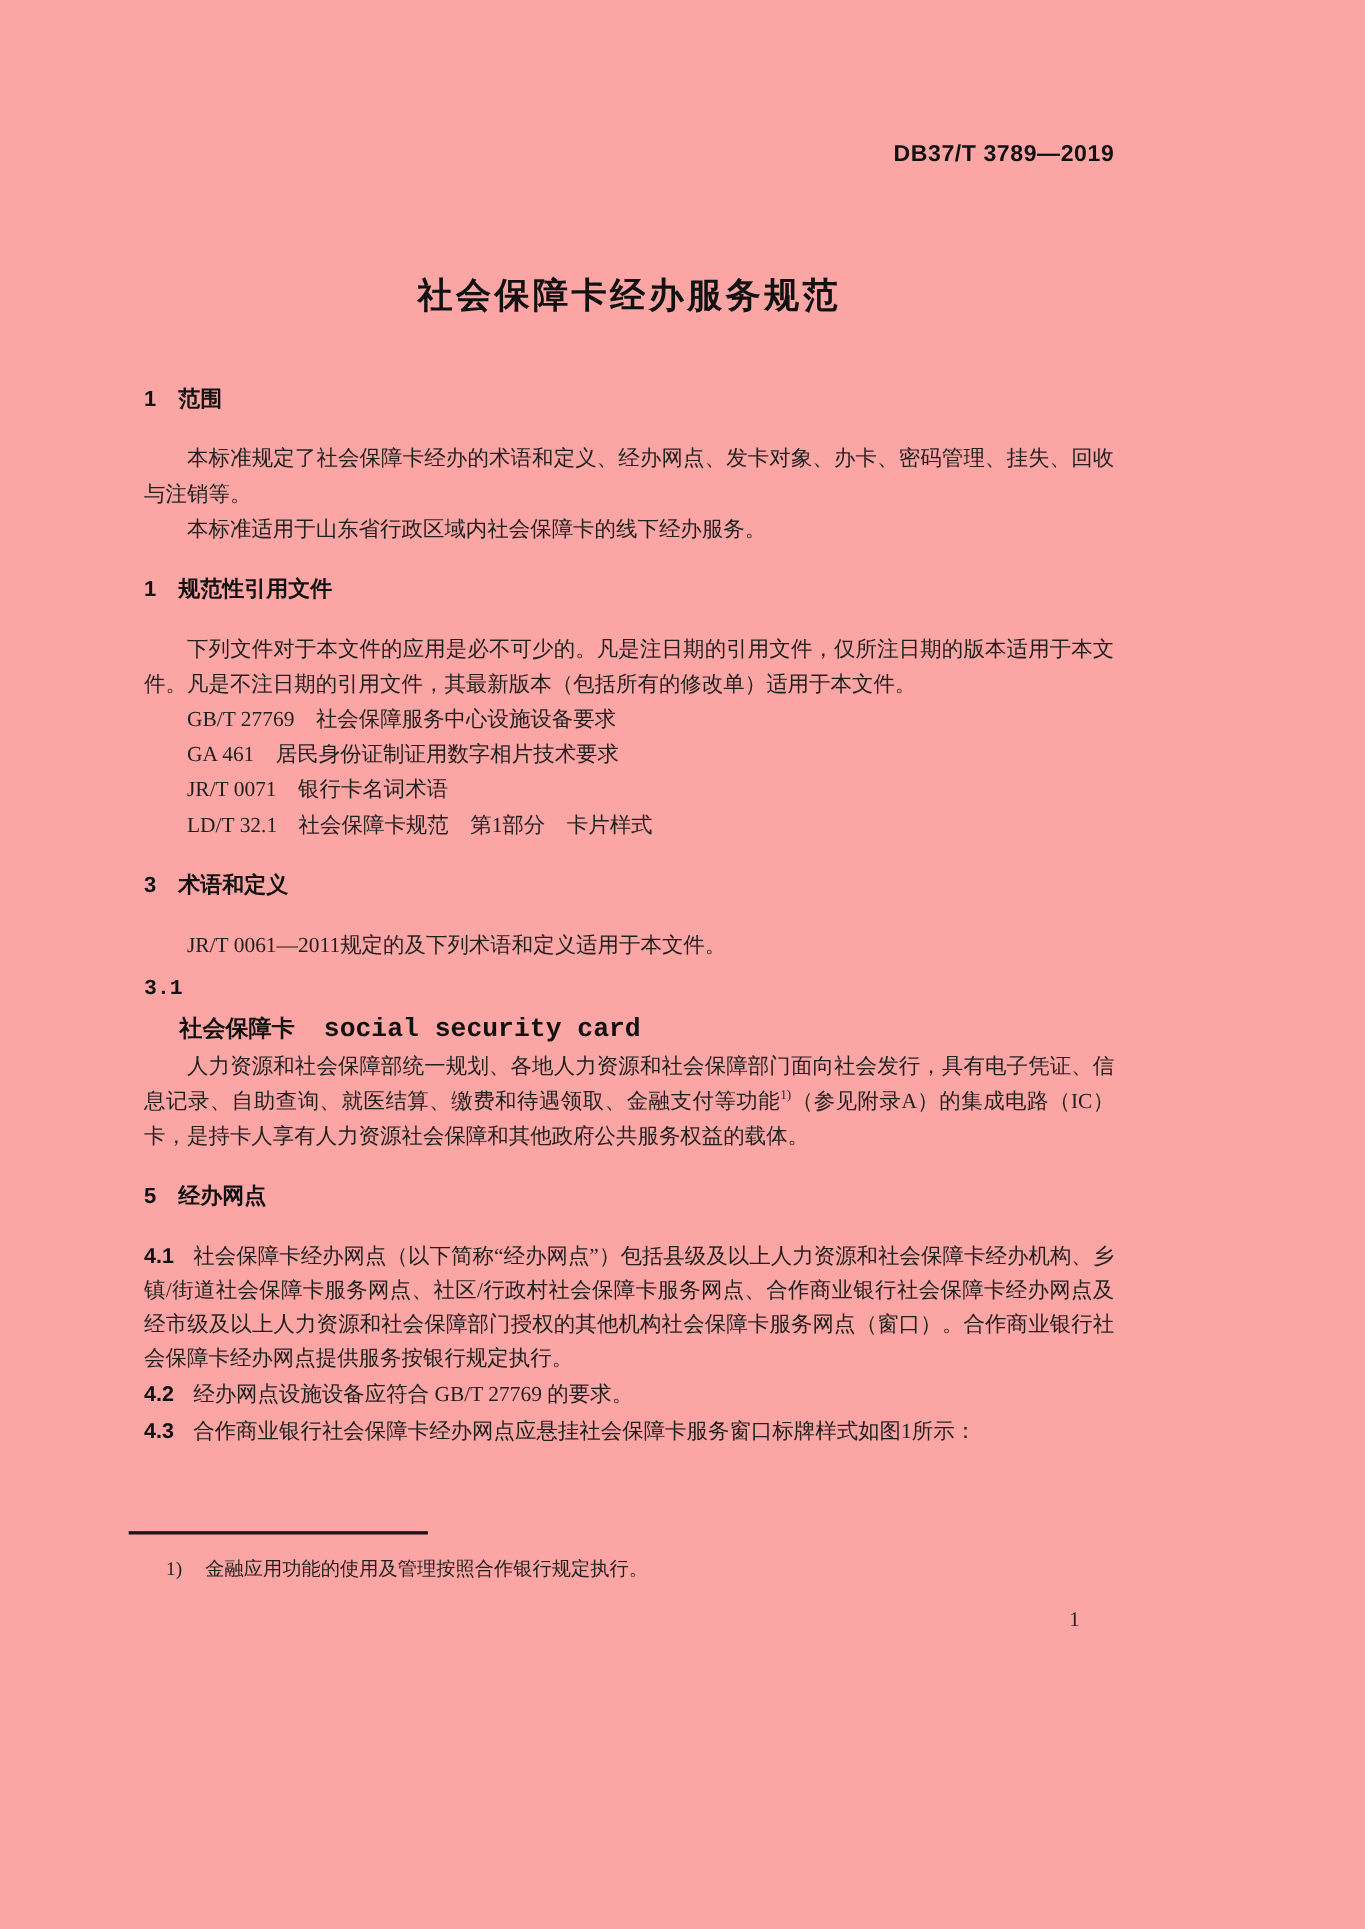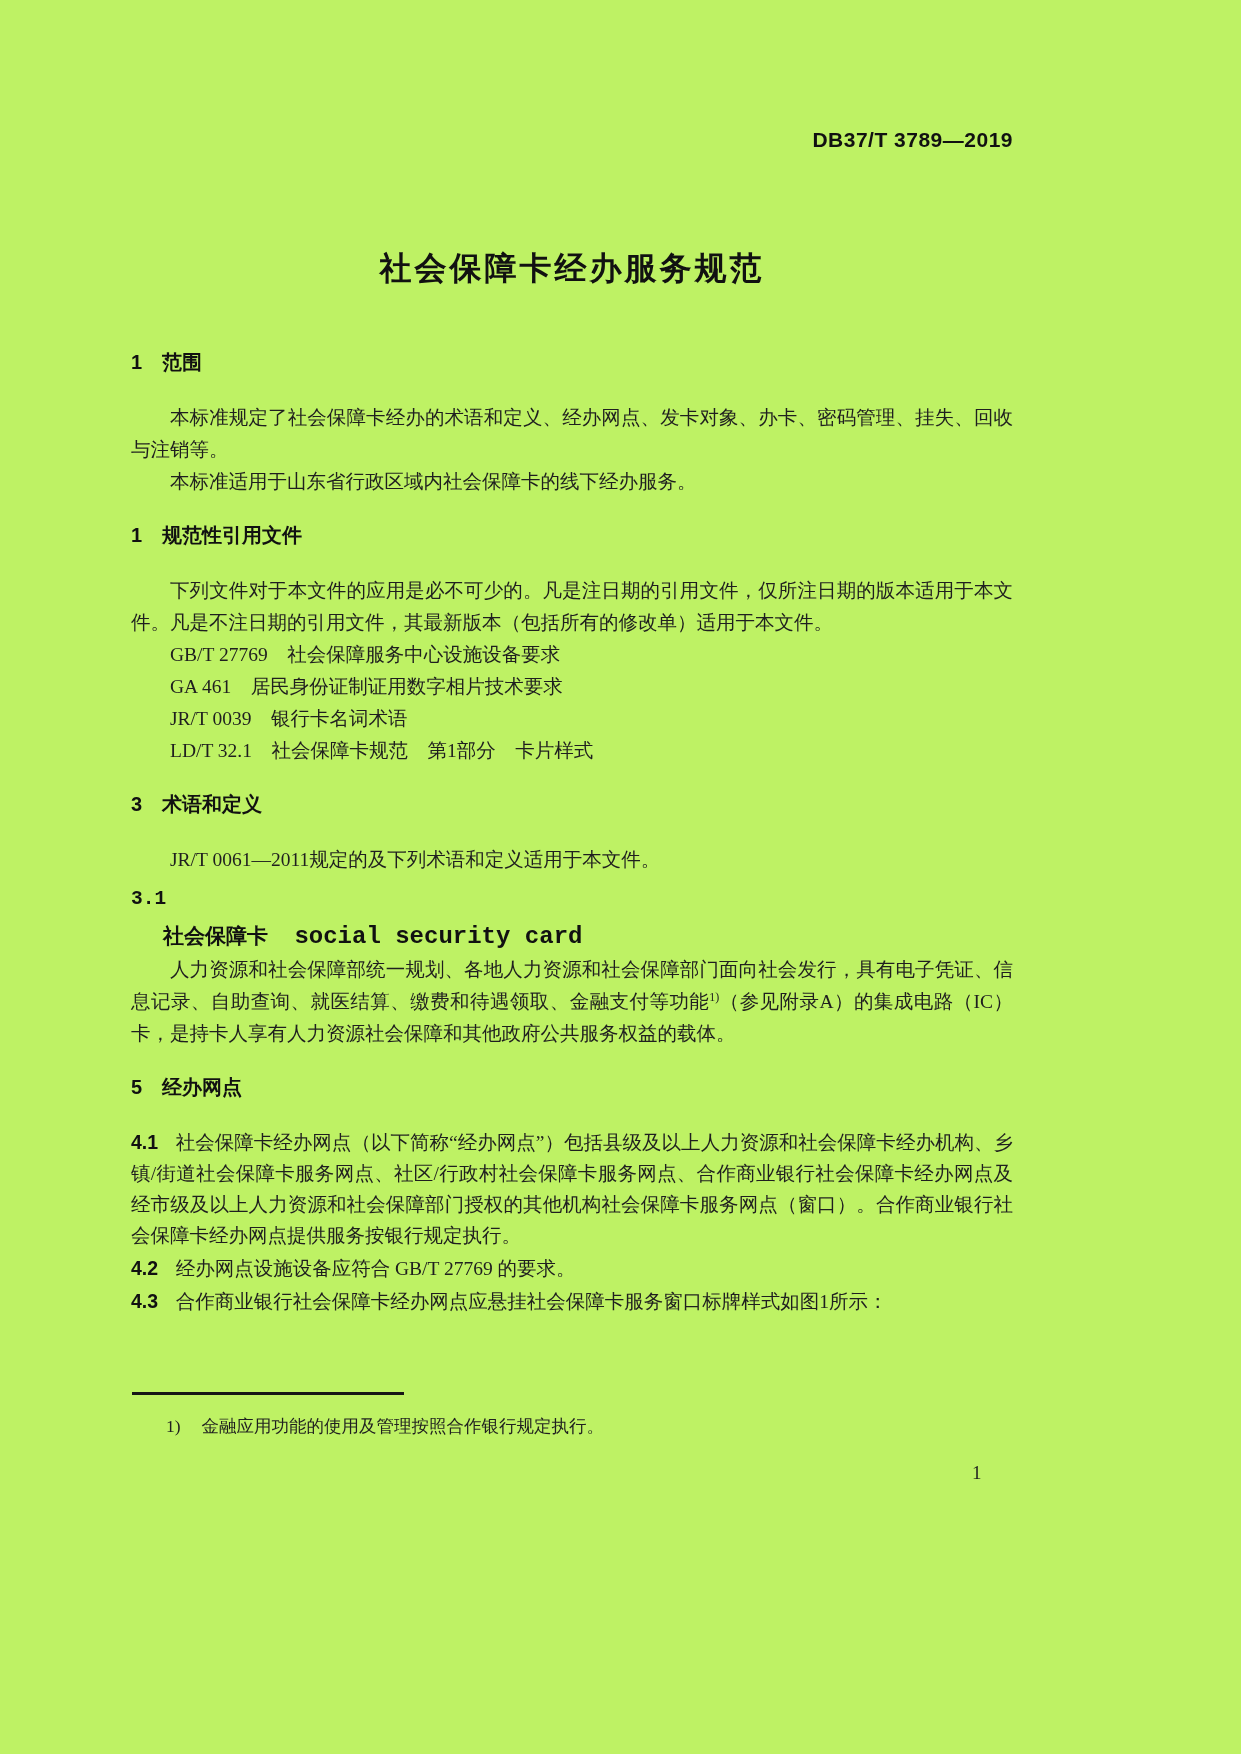--- a/index.html
+++ b/index.html
@@ -2,21 +2,21 @@
 <html><head>
 <meta charset="utf-8">
 <style>
   html, body { margin: 0; padding: 0; }
   body { background: #ffffff; }
 
   .page {
     position: relative;
     width: 1241px;
     height: 1754px;
-    background: #bef264;
+    background: #fca5a5;
     box-sizing: border-box;
     padding: 128px 228px 0 131px;
     font-family: "Liberation Serif", "DejaVu Serif", serif;
     color: #1f1f1f;
   }
 
   .doc-code {
     text-align: right;
     font-family: "Liberation Sans", "DejaVu Sans", sans-serif;
     font-size: 21px;
@@ -97,21 +97,21 @@
     font-family: "Liberation Sans", "DejaVu Sans", sans-serif;
     font-weight: 600;
     margin-right: 0.9em;
     color: #111;
   }
 
   sup.fn-ref { font-size: 12px; line-height: 0; }
 
   .footnote-area {
     position: absolute;
-    left: 132px;
+    left: 117px;
     top: 1392px;
     width: 882px;
   }
   .footnote-rule {
     width: 272px;
     height: 0;
     border: 0;
     border-top: 3px solid #161616;
     margin: 0 0 16px 0;
   }
@@ -141,21 +141,21 @@
   <h1 class="doc-title">社会保障卡经办服务规范</h1>
 
   <h2 class="sec-heading first">1　范围</h2>
   <p class="body-para indent">本标准规定了社会保障卡经办的术语和定义、经办网点、发卡对象、办卡、密码管理、挂失、回收与注销等。</p>
   <p class="body-para indent">本标准适用于山东省行政区域内社会保障卡的线下经办服务。</p>
 
   <h2 class="sec-heading">1　规范性引用文件</h2>
   <p class="body-para indent">下列文件对于本文件的应用是必不可少的。凡是注日期的引用文件，仅所注日期的版本适用于本文件。凡是不注日期的引用文件，其最新版本（包括所有的修改单）适用于本文件。</p>
   <p class="ref-item">GB/T 27769　社会保障服务中心设施设备要求</p>
   <p class="ref-item">GA 461　居民身份证制证用数字相片技术要求</p>
-  <p class="ref-item">JR/T 0039　银行卡名词术语</p>
+  <p class="ref-item">JR/T 0071　银行卡名词术语</p>
   <p class="ref-item">LD/T 32.1　社会保障卡规范　第1部分　卡片样式</p>
 
   <h2 class="sec-heading">3　术语和定义</h2>
   <p class="body-para indent">JR/T 0061—2011规定的及下列术语和定义适用于本文件。</p>
   <p class="clause-no-line">3.1</p>
   <p class="term-line">
     <span class="term-zh">社会保障卡</span><span class="term-en">social security card</span>
   </p>
   <p class="body-para indent">
     <span>人力资源和社会保障部统一规划、各地人力资源和社会保障部门面向社会发行，具有电子凭证、信息记录、自助查询、就医结算、缴费和待遇领取、金融支付等功能</span><sup class="fn-ref">1)</sup><span>（参见附录A）的集成电路（IC）卡，是持卡人享有人力资源社会保障和其他政府公共服务权益的载体。</span>

